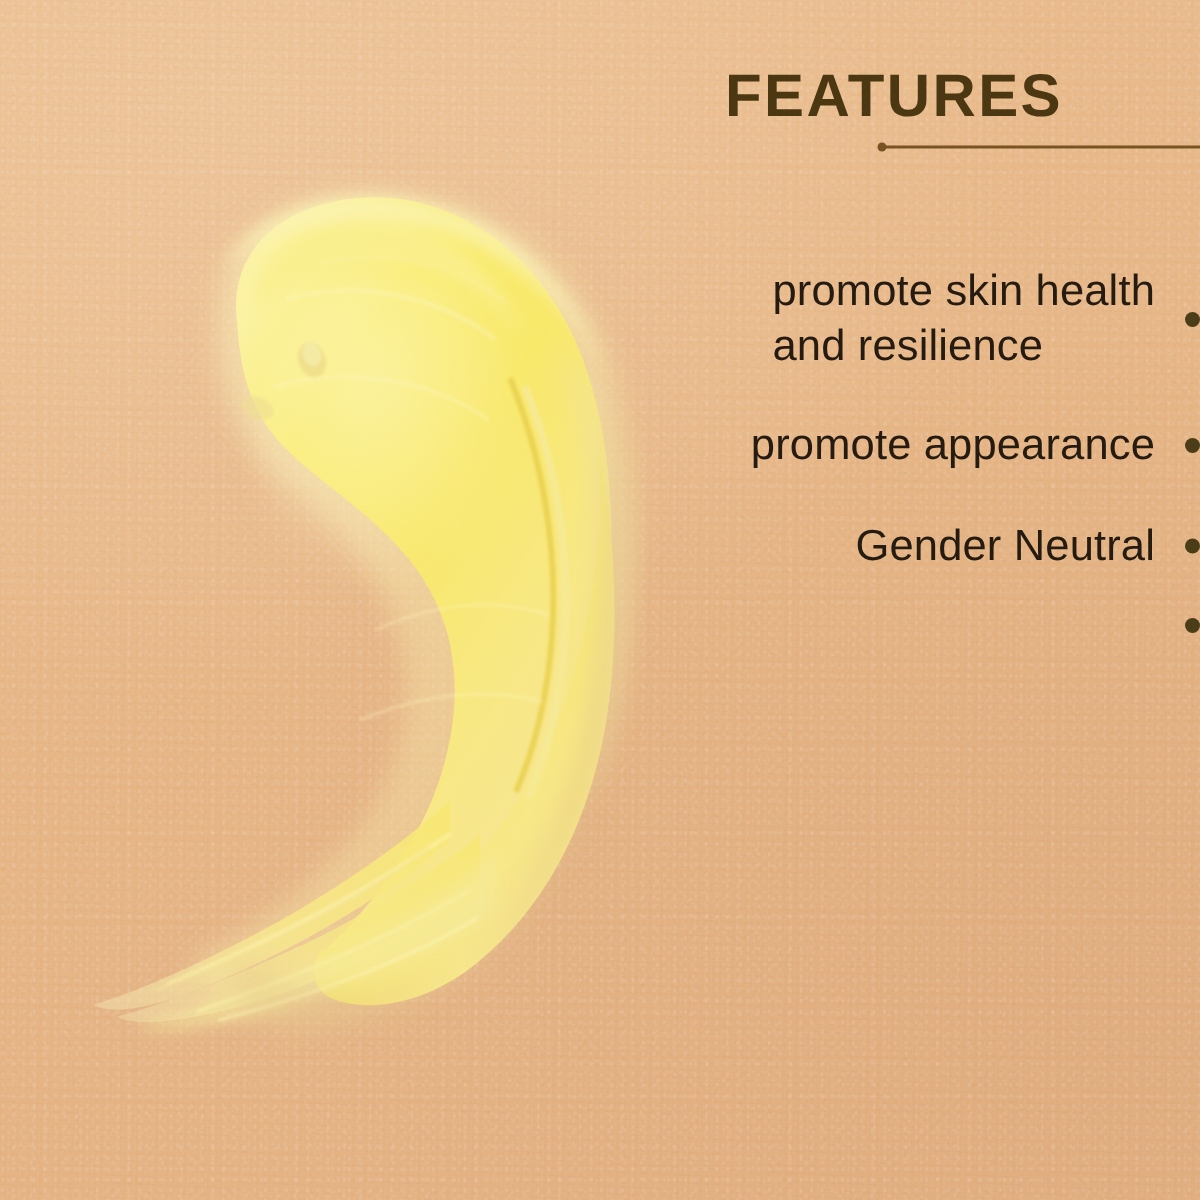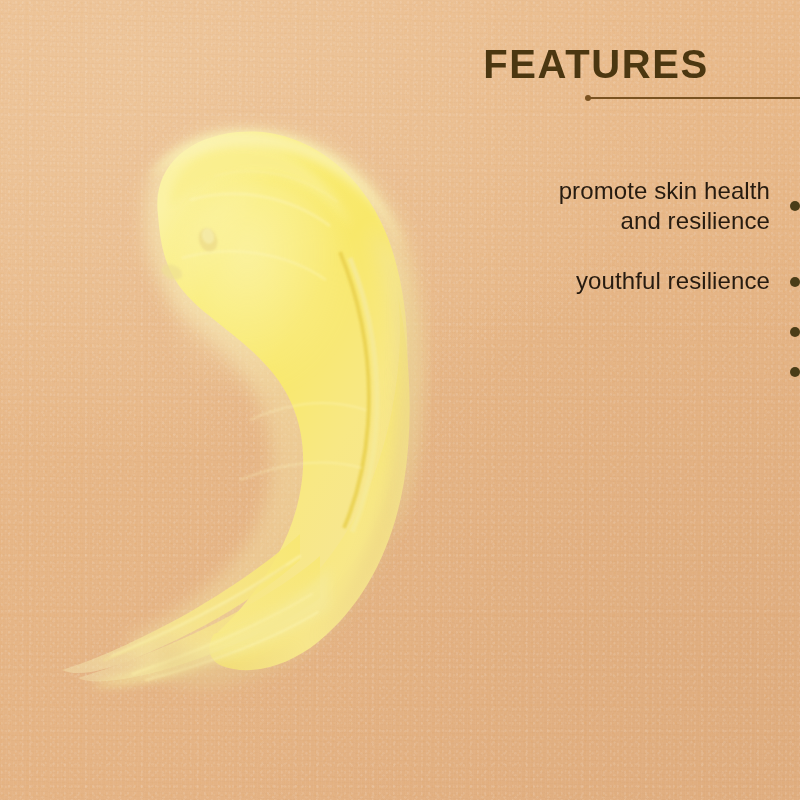--- a/index.html
+++ b/index.html
@@ -108,22 +108,21 @@
     width: 370px;
   }
   .feature-row {
     display: flex;
     align-items: center;
     justify-content: flex-end;
     margin-bottom: 30px;
   }
   .feature-text {
     flex: 0 1 auto;
-    text-align: right;
-    font-size: 24px;
+    font-size: 29px;
     font-weight: 400;
     line-height: 1.26;
     color: #261b10;
     letter-spacing: .1px;
     white-space: pre-line;
   }
   .feature-bullet {
     flex: 0 0 auto;
     width: 10px;
     height: 10px;
@@ -288,29 +287,30 @@
 
     <div class="feature-list">
 
       <div class="feature-row">
         <div class="feature-text">promote skin health
 and resilience</div>
         <div class="feature-bullet"></div>
       </div>
 
       <div class="feature-row">
-        <div class="feature-text">youthful resilience</div>
+        <div class="feature-text">promote appearance</div>
         <div class="feature-bullet"></div>
       </div>
+
+      <div class="feature-row">
+        <div class="feature-text">Gender Neutral</div>
+        <div class="feature-bullet"></div>
+      </div>
+
 
       <div class="feature-row">
         <div class="feature-bullet"></div>
       </div>
 
-
-      <div class="feature-row">
-        <div class="feature-bullet"></div>
-      </div>
-
     </div>
   </div>
 
 </div>
 
 </body></html>

